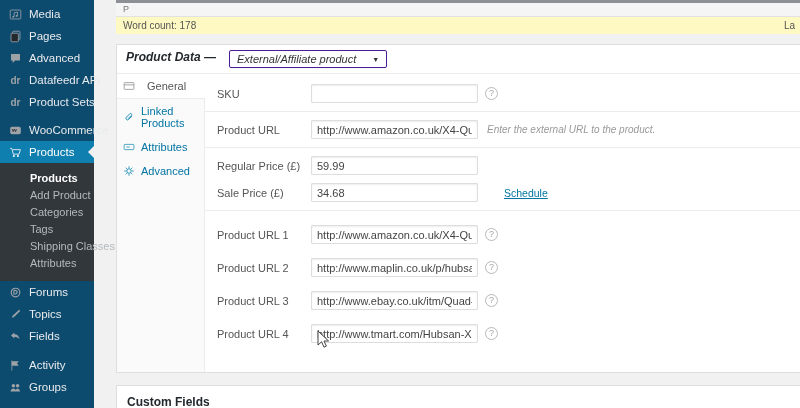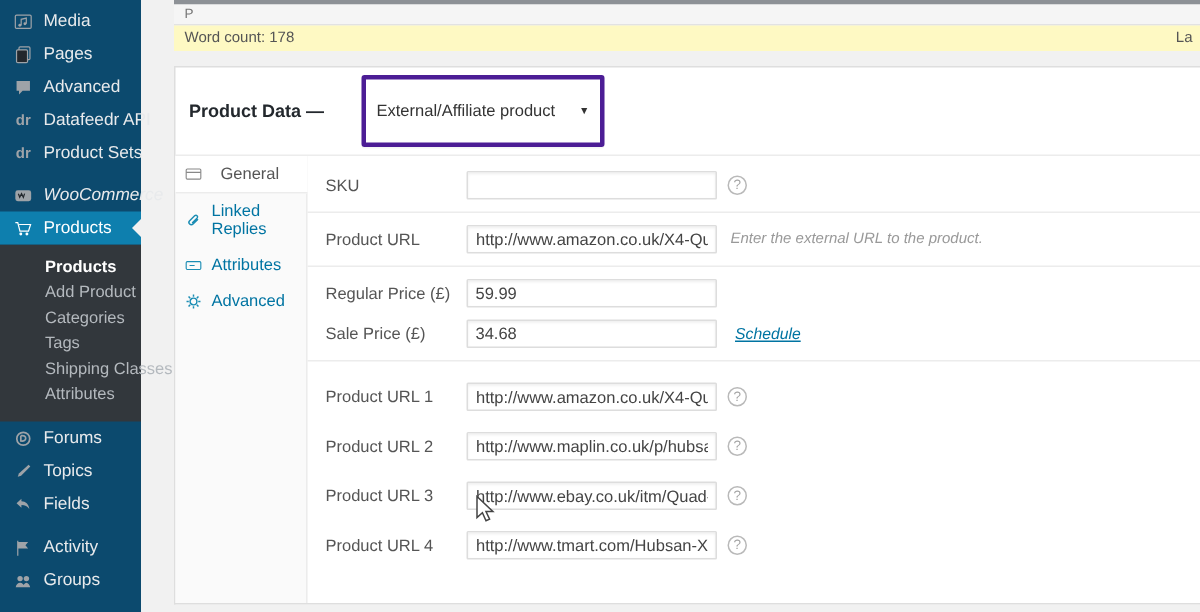--- a/index.html
+++ b/index.html
@@ -6,44 +6,44 @@
   html,body { width:800px; height:408px; overflow:hidden; background:#f1f1f1;
     font-family:"Liberation Sans", sans-serif; font-size:11px; color:#444; }
 
   
   .sidebar { position:absolute; left:0; top:0; width:94px; height:408px; background:#0c4a6e; z-index:5; }
   .side-item { height:22px; display:flex; align-items:center; gap:7px; padding-left:9px;
     color:#e8eaec; font-size:11.5px; cursor:pointer; white-space:nowrap; }
   .side-item svg { width:13px; height:13px; flex-shrink:0; color:#9ea3a8; }
   .side-item .txticon { width:13px; color:#9ea3a8; font-size:10px; font-weight:bold; flex-shrink:0; text-align:center; }
   .grp-top { padding-top:3px; }
-  .woo-gap { margin-top:6px;font-style:italic; }
+  .woo-gap { margin-top:6px; }
   .side-item.active { background:#0e7fae; color:#fff; position:relative; }
   .side-item.active svg { color:#fff; }
   .side-item.active::after { content:""; position:absolute; right:0; top:50%; transform:translateY(-50%);
     border-top:6px solid transparent; border-bottom:6px solid transparent; border-right:6px solid #f1f1f1; }
   .submenu { background:#32373c; padding:7px 0 9px; }
   .sub-item { padding:2px 0 2px 30px; font-size:11px; line-height:13px; color:#b4b9be; cursor:pointer; white-space:nowrap; }
   .sub-item.current { color:#fff; font-weight:bold; }
   .grp-community { }
   .grp-buddy { margin-top:7px; }
 
   
   .main { position:absolute; left:94px; top:0; width:706px; height:408px; background:#f1f1f1; padding-left:22px; }
   .editor-topline { height:3px; background:#8d9196; }
   .editor-path { height:14px; background:#f5f5f5; border-bottom:1px solid #e2e2e2;
     font-size:9px; color:#777; padding:1px 7px; }
   .editor-status { height:17px; background:#fef9c3; display:flex; justify-content:space-between;
     align-items:center; padding:0 5px 0 7px; font-size:10px; color:#555; }
 
   .panel { background:#fff; border:1px solid #dedede; border-right:none; margin-top:10px; }
-  .pd-header { display:flex; align-items:center; gap:25px; padding:5px 9px;
-    border-bottom:1px solid #ececec; font-size:12px; font-weight:bold; color:#23282d; }
-  .select-box { display:inline-flex; align-items:center; gap:16px; border:3px solid #4c1d95;
-    border-radius:2px; background:#fff; padding:15px 7px; font-size:11px; font-weight:normal;
+  .pd-header { display:flex; gap:13px; padding:5px 9px;
+    border-bottom:1px solid #ececec; font-size:12px; font-weight:bold; color:#23282d;font-style:italic; }
+  .select-box { display:inline-flex; align-items:center; gap:16px; border:1px solid #4c1d95;
+    border-radius:2px; background:#fff; padding:2px 7px; font-size:11px; font-weight:normal;
     color:#333; cursor:pointer; box-shadow:0 1px 0 rgba(0,0,0,.04); }
   .select-box .arrow { font-size:7px; color:#333; }
 
   .pd-body { display:flex; min-height:298px; }
   .tabs { width:88px; background:#fafafa; border-right:1px solid #ececec; flex-shrink:0; }
   .tab { display:flex; align-items:center; gap:6px; padding:6px 6px; font-size:11px;
     color:#0074a2; cursor:pointer; }
   .tab svg { width:12px; height:12px; flex-shrink:0; color:#1b8db4; }
   .tab.active { background:#fff; color:#555; border-bottom:1px solid #ececec; margin-right:-1px;gap:12px; }
   .tab.active svg { color:#888; }
@@ -53,22 +53,22 @@
   .frow.tall { padding-top:7px; padding-bottom:7px; }
   .frow label { width:94px; flex-shrink:0; font-size:11px; color:#555; }
   .frow input { width:167px; height:19px; border:1px solid #ddd; border-radius:1px;
     background:#fff; box-shadow:inset 0 1px 2px rgba(0,0,0,.07); padding:0 5px;
     font-family:"Liberation Sans", sans-serif; font-size:11px; color:#444; }
   .frow input::placeholder { color:#bbb; opacity:1; }
   .help { width:13px; height:13px; border:1px solid #b9b9b9; border-radius:50%;
     color:#a5a5a5; font-size:9px; line-height:11px; text-align:center; margin-left:7px;
     flex-shrink:0; cursor:pointer; }
   .hint { font-style:italic; font-size:10px; color:#999; margin-left:9px; white-space:nowrap;text-align:right; }
-  .sched { font-style:italic; font-size:10.5px; color:#0074a2; text-decoration:underline;
-    margin-left:12px; cursor:pointer; }
+  .sched { font-size:10.5px; color:#0074a2; text-decoration:underline;
+    margin-left:26px; cursor:pointer; }
   .sep { border-bottom:1px solid #ececec; margin:4px 0; }
   .url-gap { margin-top:7px; }
 
   .cf-panel { margin-top:12px; padding:9px 10px; font-size:12px; font-weight:bold; color:#23282d; height:40px; }
 
   
   .cursor { position:absolute; left:317px; top:330px; z-index:50; pointer-events:none; }
 </style>
 </head>
 <body>
@@ -200,21 +200,21 @@
           <svg viewBox="0 0 16 16" fill="none" stroke="currentColor">
               <rect x="1.5" y="3.5" width="13" height="9" rx="1"></rect>
               <path d="M1.5 6.5h13"></path>
             </svg>
           <span>General</span>
         </div>
         <div class="tab">
           <svg viewBox="0 0 16 16" fill="none" stroke="currentColor" stroke-width="1.3">
               <path d="M12 6.8L7.6 11.2a2.1 2.1 0 01-3-3L9.2 3.6a1.5 1.5 0 012.1 2.1L6.8 10.2"></path>
             </svg>
-          <span>Linked Replies</span>
+          <span>Linked Products</span>
         </div>
         <div class="tab">
           <svg viewBox="0 0 16 16" fill="none" stroke="currentColor">
               <rect x="1.5" y="4.5" width="13" height="7" rx="1"></rect>
               <path d="M4.5 8h4.5"></path>
             </svg>
           <span>Attributes</span>
         </div>
         <div class="tab">
           <svg viewBox="0 0 16 16" fill="none" stroke="currentColor" stroke-width="1.3">

